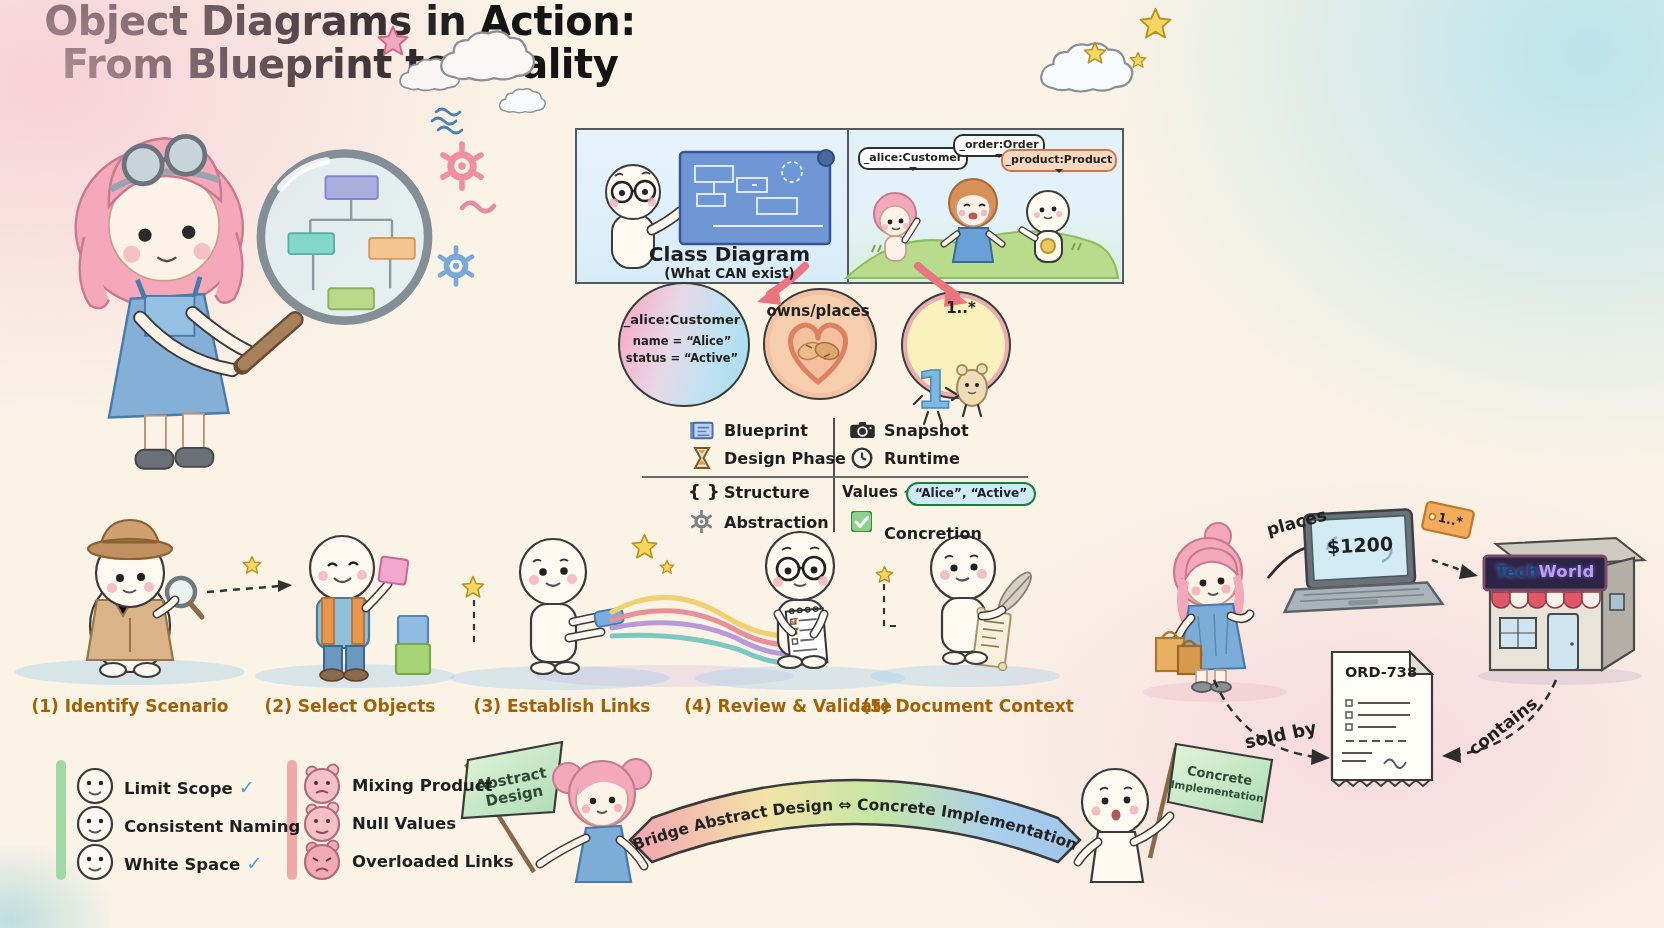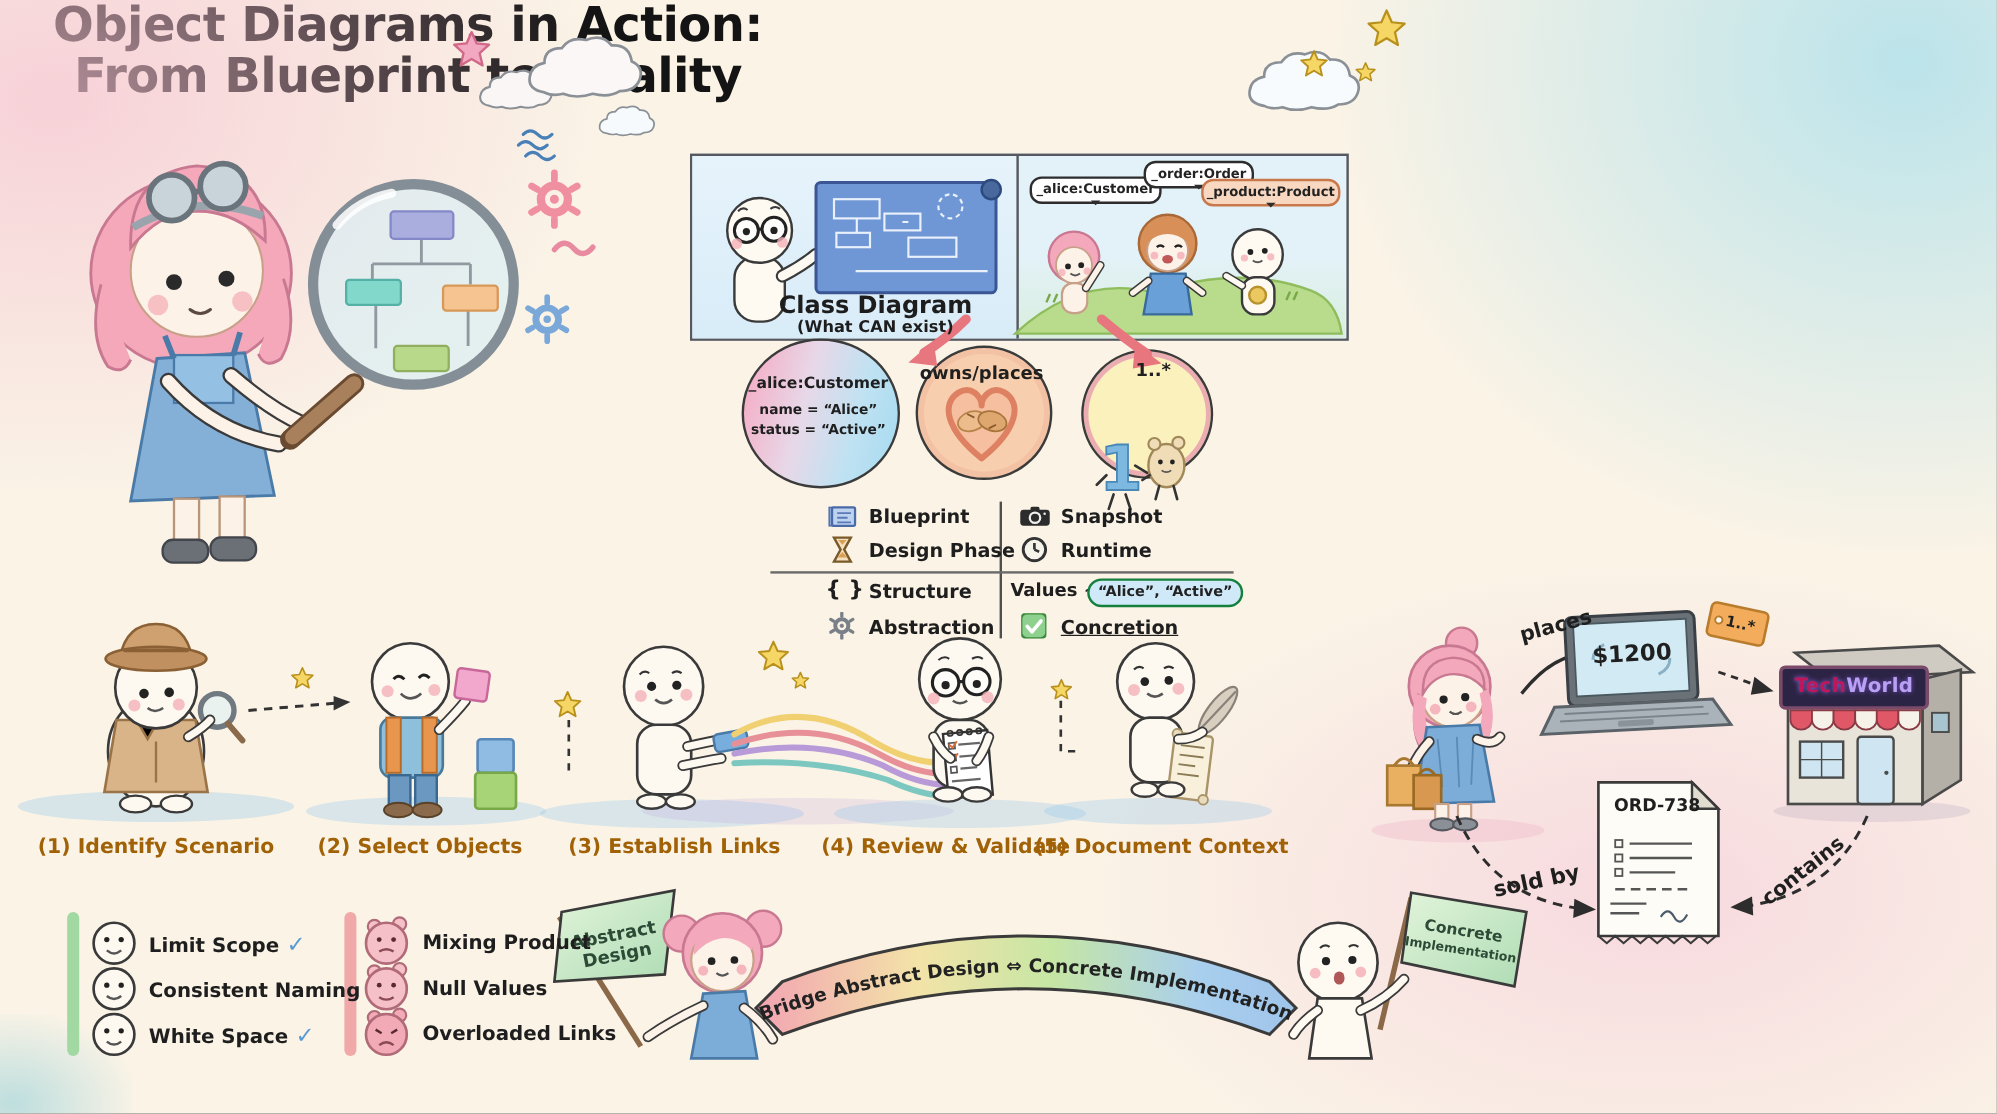--- a/index.html
+++ b/index.html
@@ -47,21 +47,21 @@
   .step-label{position:absolute;top:696px;width:224px;text-align:center;
     font-size:17px;font-weight:bold;color:#a16207;z-index:10;white-space:nowrap;}
   
   .bar{position:absolute;width:10px;height:120px;border-radius:5px;z-index:3;}
   #good-bar{left:56px;top:760px;background:#a2d8a2;}
   #bad-bar{left:287px;top:760px;background:#f0a8a8;}
   .chk-label{position:absolute;font-size:16.5px;font-weight:bold;color:#1e1e1e;z-index:10;white-space:nowrap;}
   .chk-mark{color:#5b9bd5;font-size:19px;margin-left:6px;}
   
   #store-sign-text span{letter-spacing:.3px;}
-  .tech{color:#be185d;text-shadow:0 0 4px #8a6ae0;}
+  .tech{color:#0c4a6e;text-shadow:0 0 4px #8a6ae0;}
   .world{color:#b9a0f2;text-shadow:0 0 4px #7050c0;}
   svg text{font-family:"DejaVu Sans","Liberation Sans",sans-serif;}
 </style>
 </head>
 <body>
 
 <div id="stage">
 
   <div class="wash" style="left:0;top:0;width:560px;height:460px;background:radial-gradient(ellipse at 8% 18%,rgba(246,195,210,.7),rgba(246,195,210,0) 62%);"></div>
   <div class="wash" style="right:0;top:0;width:620px;height:520px;background:radial-gradient(ellipse at 88% 10%,rgba(172,224,236,.8),rgba(172,224,236,0) 62%);"></div>
@@ -663,21 +663,21 @@
     <div class="tlabel" style="left:202px;top:69px;font-size:15px;">Values ~</div>
     <div class="pill" style="left:266px;top:68px;">“Alice”, “Active”</div>
 
     <svg class="ticon" style="left:50px;top:96px;" width="23" height="23" viewBox="-19 -19 38 38">
         <use href="#gearG" fill="#7a8088" stroke="#7a8088"></use>
       </svg>
     <div class="tlabel" style="left:84px;top:99px;">Abstraction</div>
     <svg class="ticon" style="left:211px;top:97px;" width="21" height="21" viewBox="0 0 21 21">
         <use href="#checkG"></use>
       </svg>
-    <div class="tlabel" style="left:244px;top:99px;text-decoration:underline;">Concretion</div>
+    <div class="tlabel" style="left:244px;top:110px;">Concretion</div>
   </div>
 
   <div class="step-label" style="left:18px;">(1) Identify Scenario</div>
   <div class="step-label" style="left:238px;">(2) Select Objects</div>
   <div class="step-label" style="left:450px;">(3) Establish Links</div>
   <div class="step-label" style="left:676px;">(4) Review &amp; Validate</div>
   <div class="step-label" style="left:856px;">(5) Document Context</div>
 
   <div class="chk-label" style="left:124px;top:776px;"><span>Limit Scope</span><span class="chk-mark">✓</span></div>
   <div class="chk-label" style="left:124px;top:814px;"><span>Consistent Naming</span><span class="chk-mark"></span></div>

